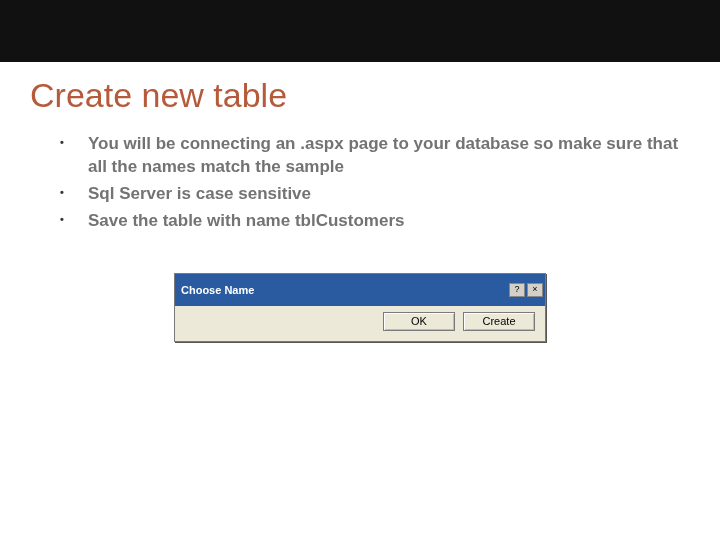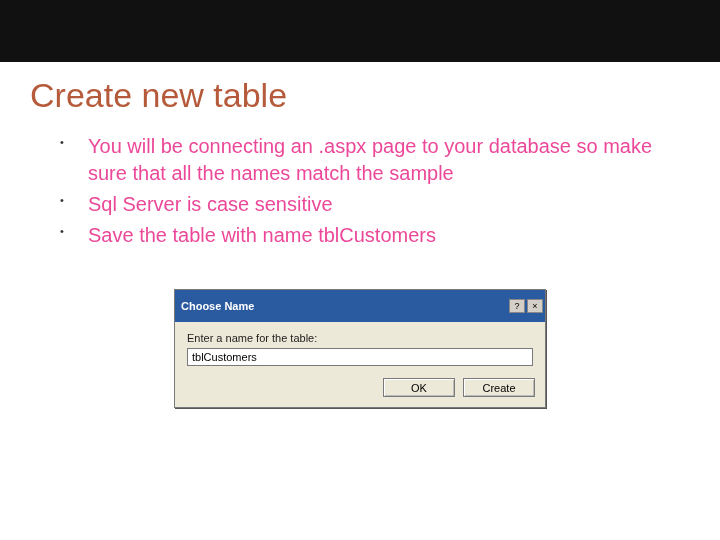--- a/index.html
+++ b/index.html
@@ -25,25 +25,26 @@
     margin: 0 0 18px 0;
     font-weight: normal;
   }
   ul.bullets {
     margin: 0;
     padding-left: 58px;
     list-style: none;
   }
   ul.bullets li {
     position: relative;
-    font-size: 20px;
+    font-size: 17px;
     line-height: 1.35;
-    color: #ec4899;
+    color: #737373;
     margin-bottom: 4px;
     padding-left: 0;
+    font-weight: bold;
   }
   ul.bullets li::before {
     content: "•";
     position: absolute;
     left: -28px;
     top: 2px;
     font-size: 11px;
     color: #333;
   }
   .dialog-wrap {
@@ -139,26 +140,20 @@
     <li>Save the table with name tblCustomers</li>
   </ul>
 
   <div class="dialog-wrap">
     <div class="dialog">
       <div class="dlg-titlebar">
         <span class="dlg-title">Choose Name</span>
         <span class="titlebar-btn">?</span>
         <span class="titlebar-btn">×</span>
       </div>
-      <div class="dlg-body">
-        <div class="dlg-label">Enter a name for the table:</div>
-        <div class="dlg-input-wrap">
-          <input type="text" class="dlg-input" value="tblCustomers" style="">
-        </div>
-      </div>
       <div class="dlg-buttons">
         <button class="win-btn">OK</button>
         <button class="win-btn">Create</button>
       </div>
     </div>
   </div>
 
 </div>
 
 </body></html>

